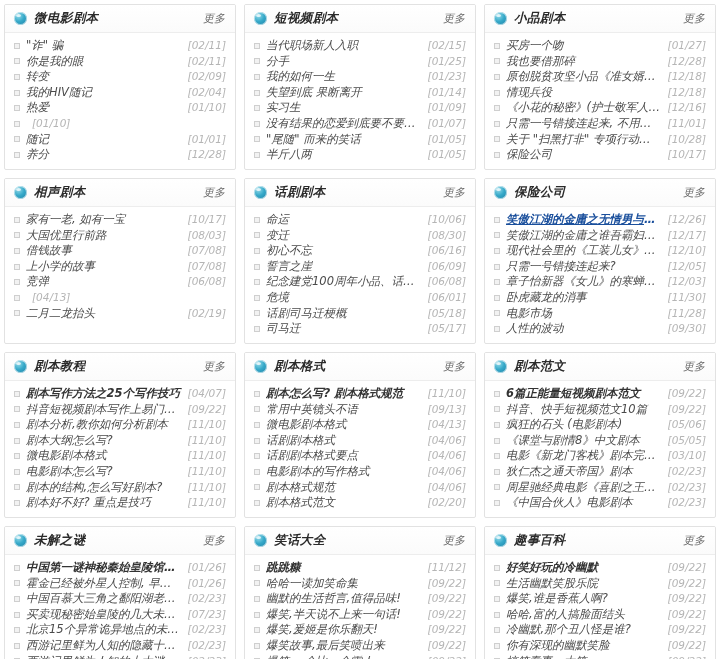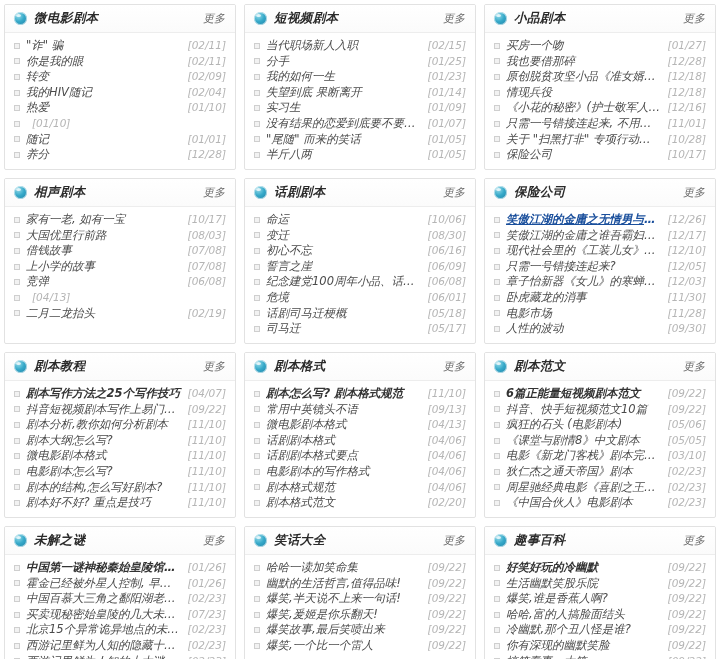--- a/index.html
+++ b/index.html
@@ -626,20 +626,25 @@
       <div class="panel">
         <div class="panel-header">
           <span class="hdr-icon"></span>
           <span class="hdr-title">笑话大全</span>
           <a class="hdr-more" href="#">更多</a>
         </div>
         <div class="panel-body">
           <ul class="list">
             <li>
               <span class="bullet"></span>
+              <a class="item-title bold" href="#">跳跳糠</a>
+              <span class="item-date">[11/12]</span>
+            </li>
+            <li>
+              <span class="bullet"></span>
               <a class="item-title" href="#">哈哈一读加笑命集</a>
               <span class="item-date">[09/22]</span>
             </li>
             <li>
               <span class="bullet"></span>
               <a class="item-title" href="#">幽默的生活哲言,值得品味!</a>
               <span class="item-date">[09/22]</span>
             </li>
             <li>
               <span class="bullet"></span>

